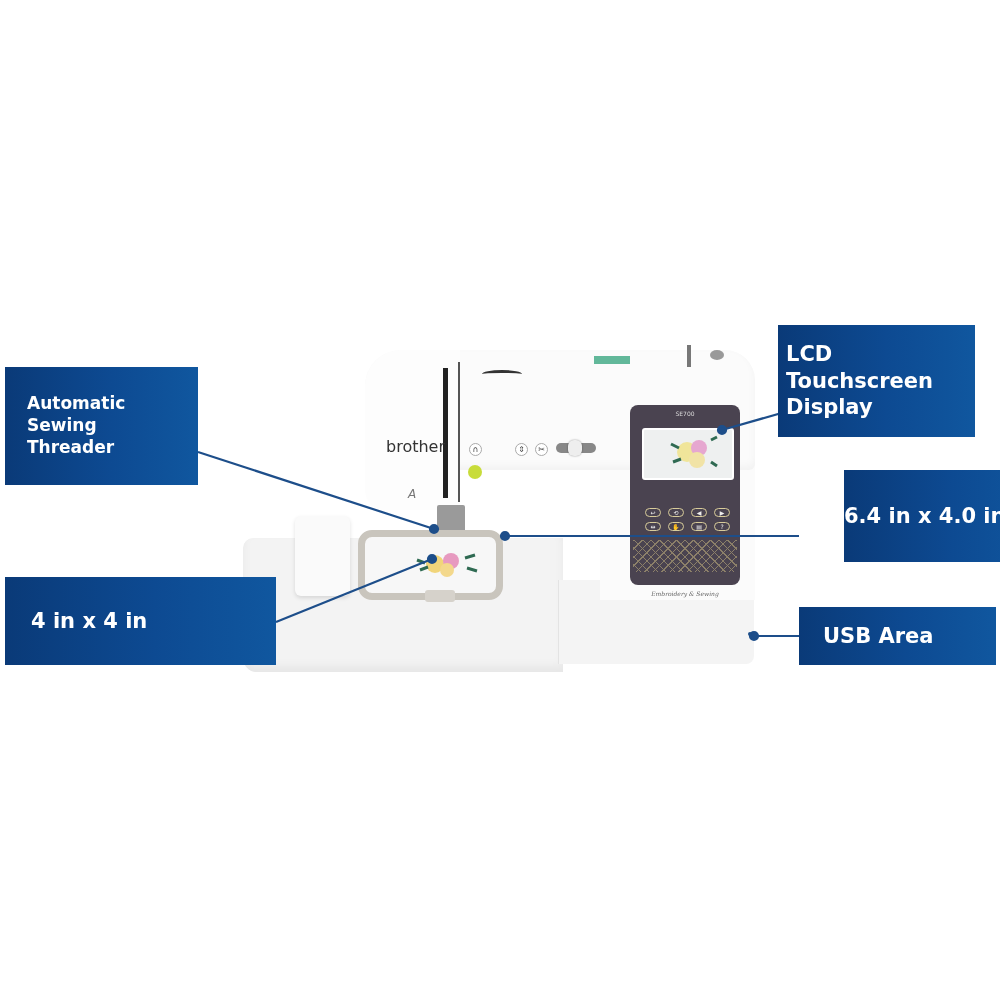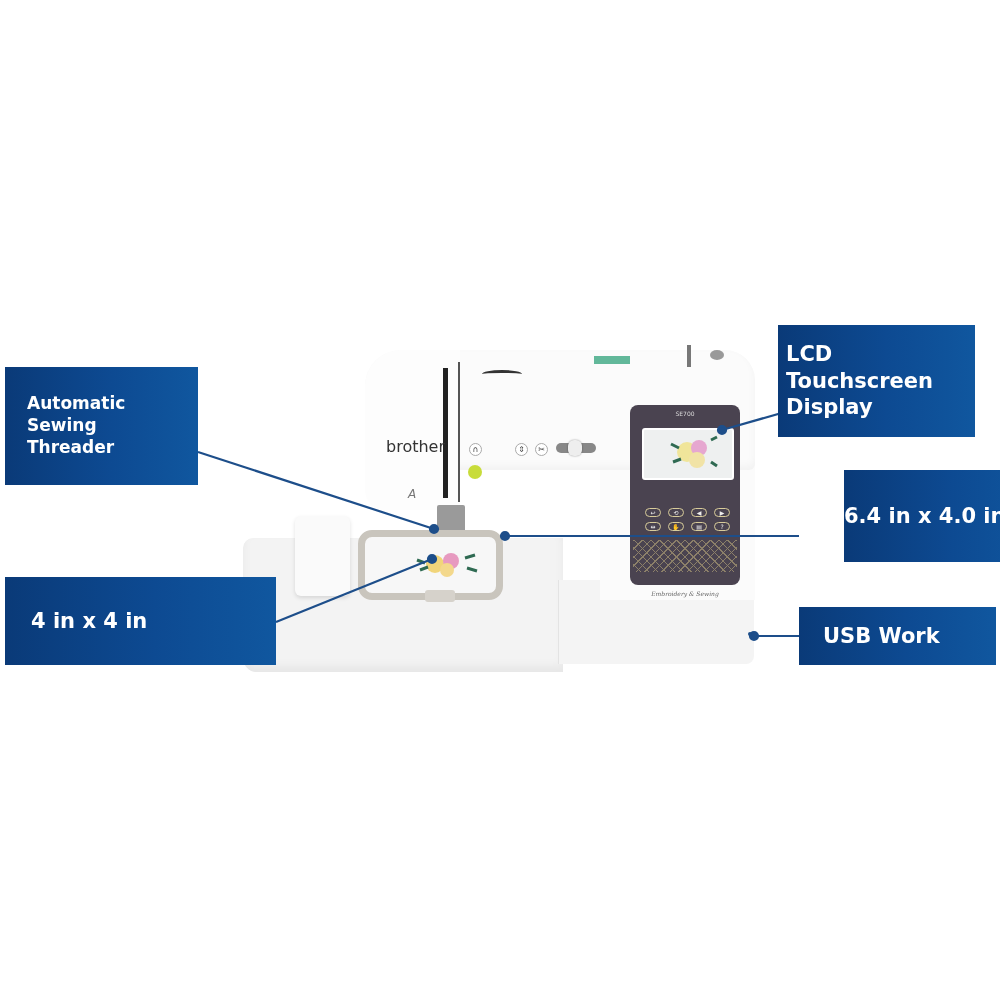--- a/index.html
+++ b/index.html
@@ -181,15 +181,15 @@
 </div>
 
 <div class="callout" style="left:5px;top:577px;width:271px;height:88px;padding-left:26px;font-size:21px;">
   <div>
     <span>4 in x 4 in</span>
   </div>
 </div>
 
 <div class="callout" style="left:799px;top:607px;width:197px;height:58px;padding-left:24px;font-size:21px;">
   <div>
-    <span>USB Work</span>
+    <span>USB Area</span>
   </div>
 </div>
 
 </body></html>

